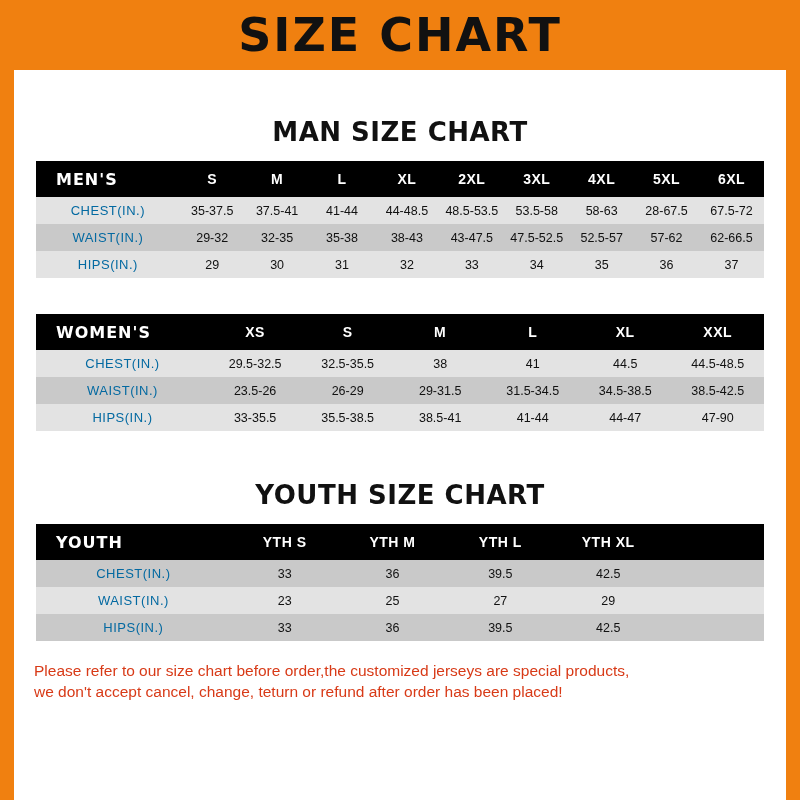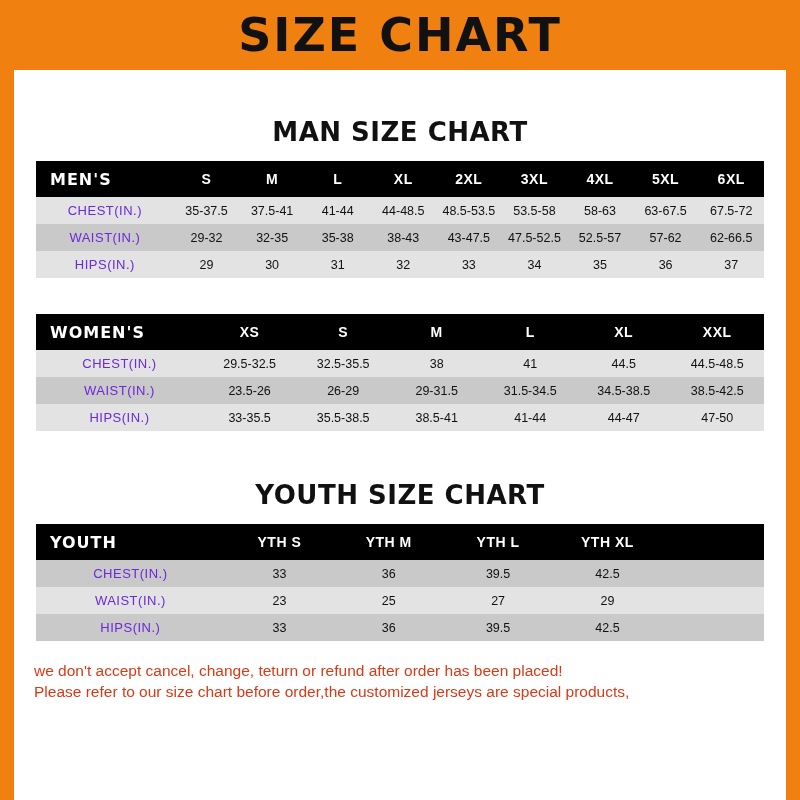--- a/index.html
+++ b/index.html
@@ -68,35 +68,35 @@
   table.size-table thead th {
     background: #000000;
     color: #ffffff;
     font-weight: bold;
     height: 36px;
     font-size: 14px;
     letter-spacing: 0.5px;
   }
   table.size-table thead th.rowlabel {
     text-align: left;
-    padding-left: 14px;
+    padding-left: 20px;
     font-family: "DejaVu Sans", sans-serif;
     font-size: 16px;
     letter-spacing: 1px;
   }
   table.size-table tbody tr.odd td {
     background: #e3e3e3;
   }
   table.size-table tbody tr.even td {
     background: #c9c9c9;
   }
   table.size-table tbody td.rowlabel {
     font-size: 13px;
     letter-spacing: 0.5px;
-    color: #6d28d9;
+    color: #0369a1;
   }
   .footer-note {
     margin: 0 20px;
     color: #d83a17;
     font-size: 15.5px;
     line-height: 1.35;
     text-align: left;
     font-family: "Liberation Sans", sans-serif;
   }
   .sp-14 { height: 14px; }
@@ -135,21 +135,21 @@
       <tbody>
         <tr class="odd">
           <td class="rowlabel">CHEST(IN.)</td>
           <td>35-37.5</td>
           <td>37.5-41</td>
           <td>41-44</td>
           <td>44-48.5</td>
           <td>48.5-53.5</td>
           <td>53.5-58</td>
           <td>58-63</td>
-          <td>63-67.5</td>
+          <td>28-67.5</td>
           <td>67.5-72</td>
         </tr>
         <tr class="even">
           <td class="rowlabel">WAIST(IN.)</td>
           <td>29-32</td>
           <td>32-35</td>
           <td>35-38</td>
           <td>38-43</td>
           <td>43-47.5</td>
           <td>47.5-52.5</td>
@@ -208,21 +208,21 @@
           <td>34.5-38.5</td>
           <td>38.5-42.5</td>
         </tr>
         <tr class="odd">
           <td class="rowlabel">HIPS(IN.)</td>
           <td>33-35.5</td>
           <td>35.5-38.5</td>
           <td>38.5-41</td>
           <td>41-44</td>
           <td>44-47</td>
-          <td>47-50</td>
+          <td>47-90</td>
         </tr>
       </tbody>
     </table>
   </div>
 
   <div class="sp-22"></div>
 
   <div class="section-title">YOUTH SIZE CHART</div>
   <div class="sp-14"></div>
   <div class="chart">
@@ -262,17 +262,17 @@
           <td>42.5</td>
           <td></td>
         </tr>
       </tbody>
     </table>
   </div>
 
   <div class="sp-20"></div>
 
   <div class="footer-note">
+    <div>Please refer to our size chart before order,the customized jerseys are special products,</div>
     <div>we don't accept cancel, change, teturn or refund after order has been placed!</div>
-    <div>Please refer to our size chart before order,the customized jerseys are special products,</div>
   </div>
 
 </div>
 
 </body></html>

